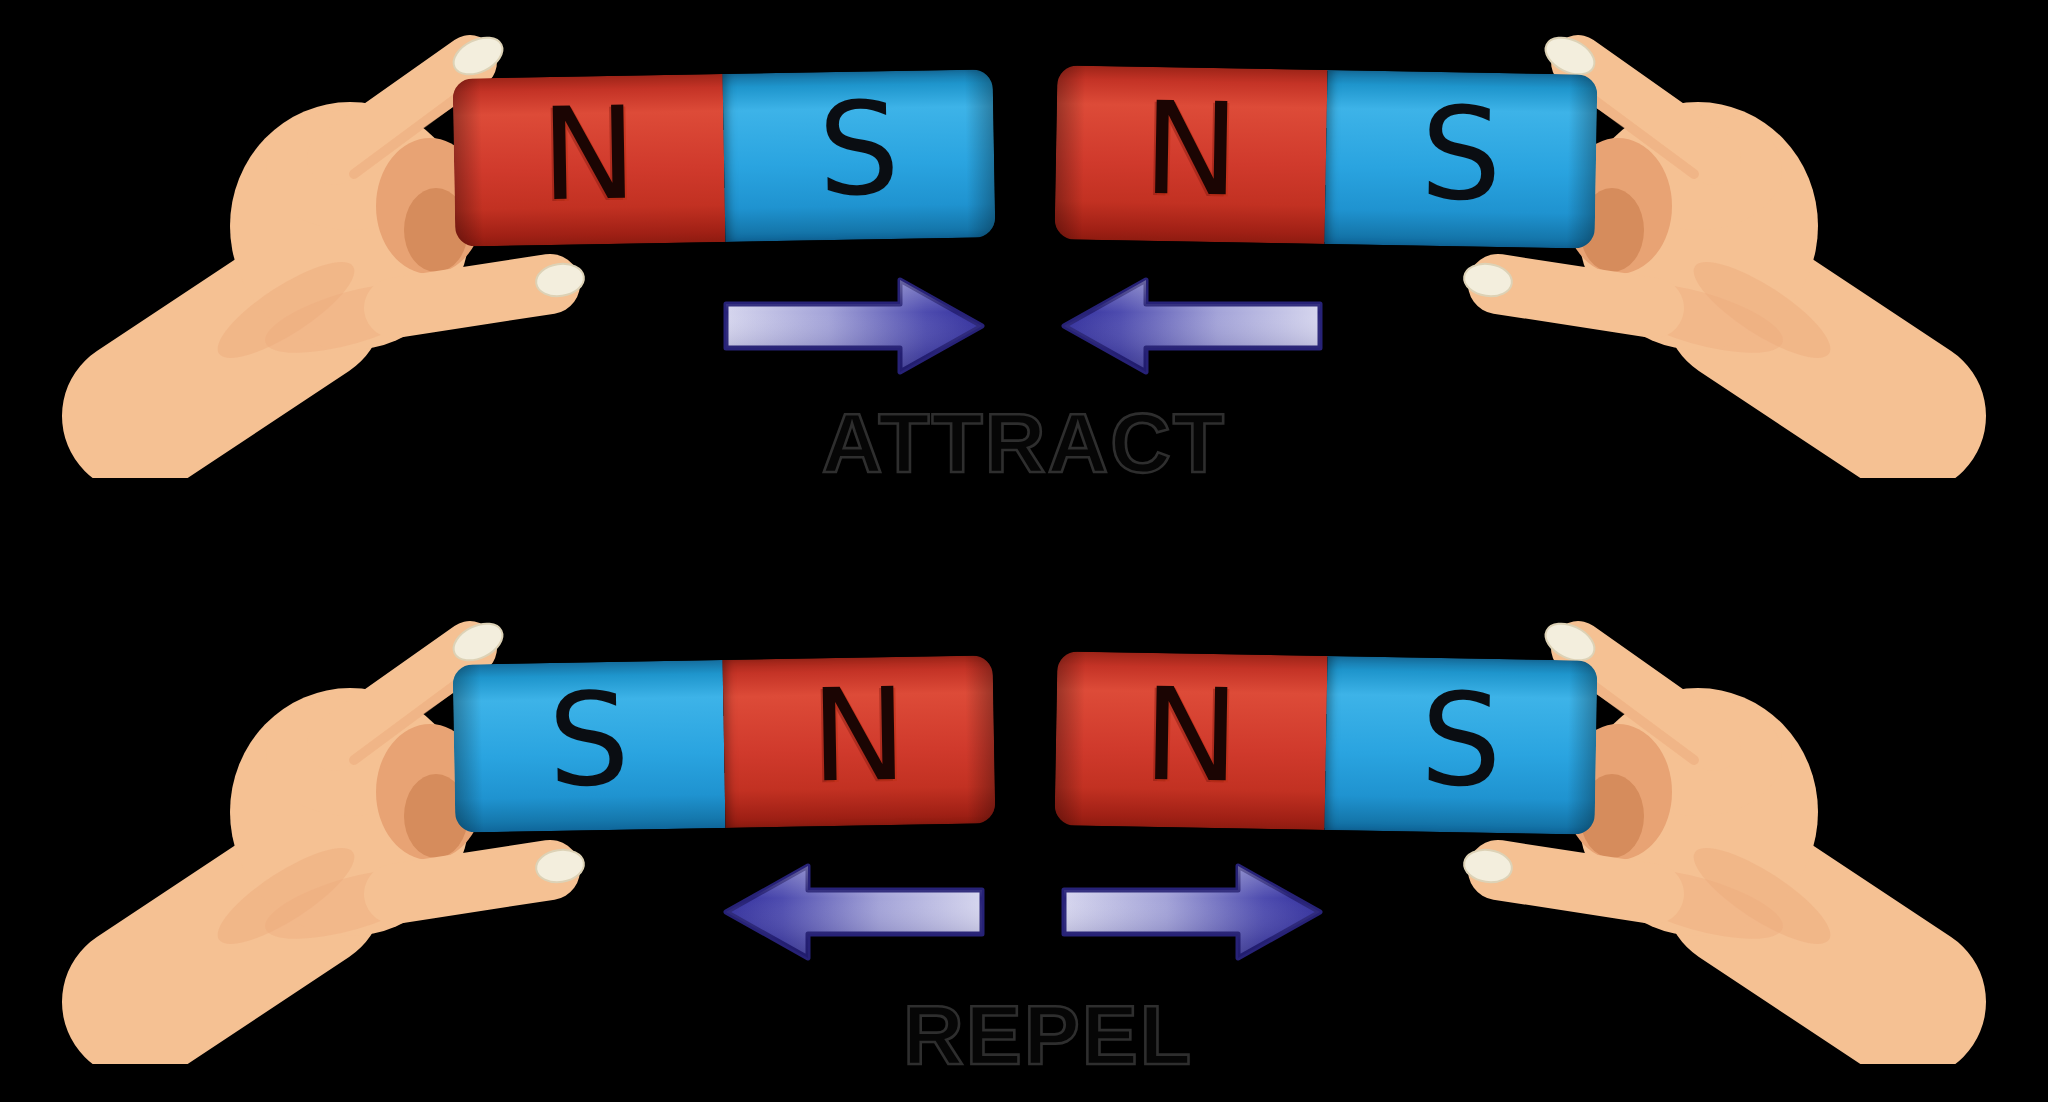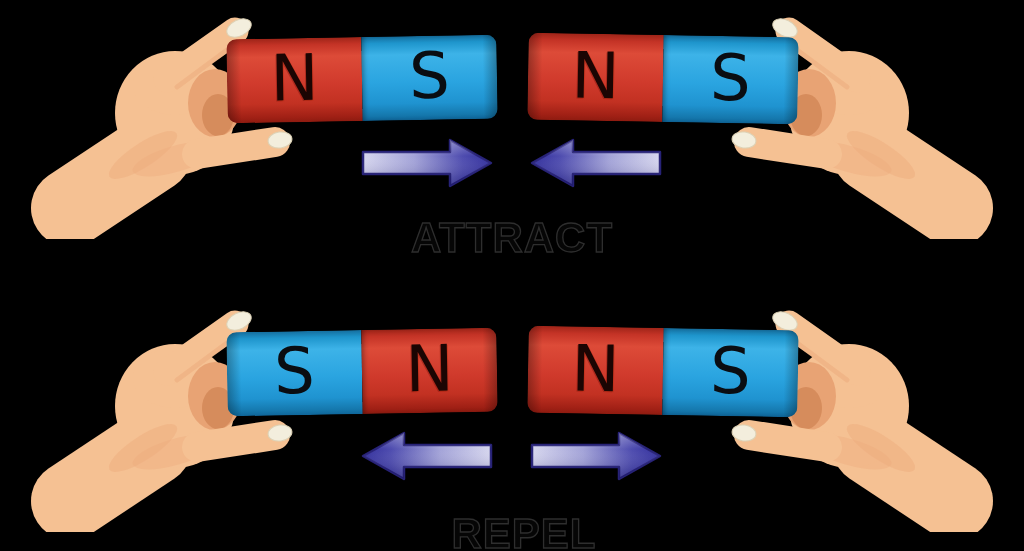--- a/index.html
+++ b/index.html
@@ -80,21 +80,20 @@
     left: 0; width: 1024px;
     text-align: center;
     font-weight: 700;
     font-size: 42px;
     line-height: 1;
     letter-spacing: 1px;
     color: #060606;
     -webkit-text-stroke: 1.3px #2e2e2e;
     text-shadow: 0 0 1px #262626;
     z-index: 3;
-    margin-top: 16px;
   }
   .scene-attract .caption { top: 201px; }
   .scene-repel   .caption { top: 204px; padding-left: 12px; }
 
   .defs-holder { position: absolute; width: 0; height: 0; overflow: hidden; }
 </style>
 </head>
 <body>
 
 <div class="stage">

